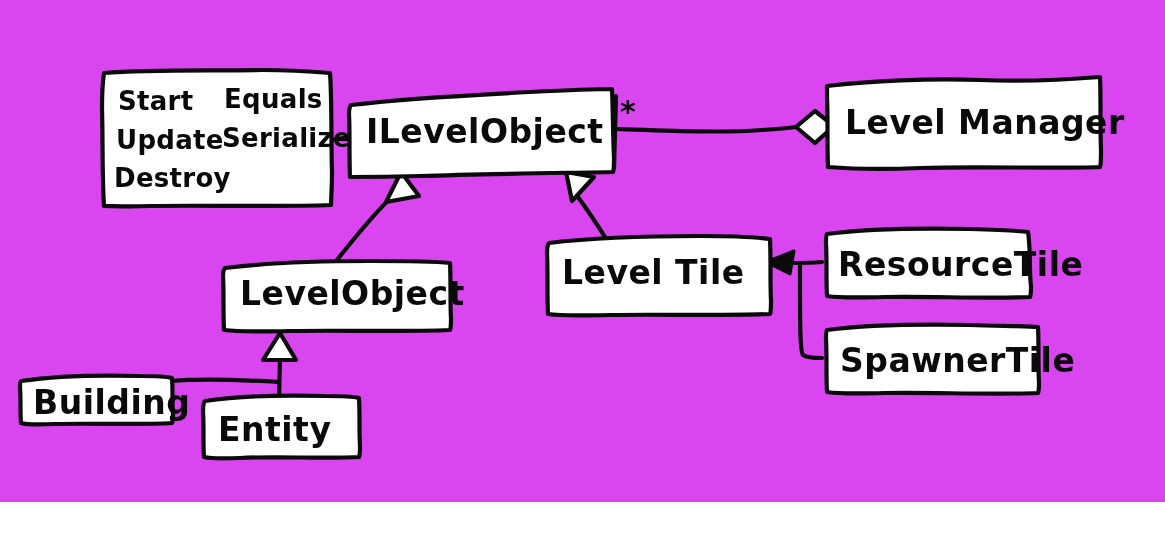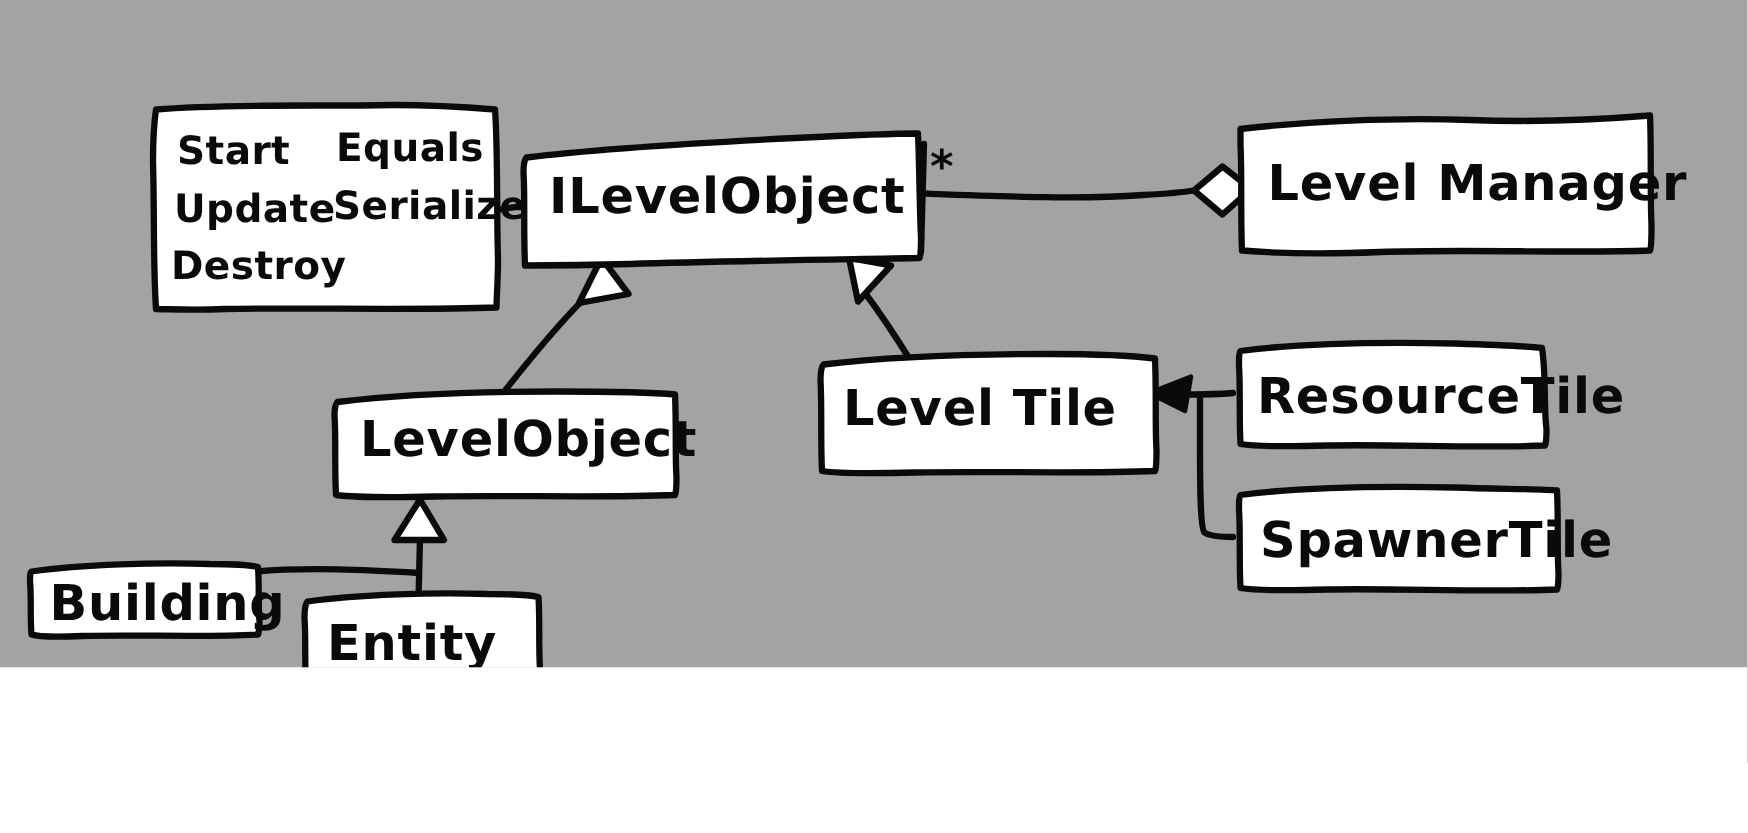--- a/index.html
+++ b/index.html
@@ -3,22 +3,22 @@
 <meta charset="utf-8">
 <style>
   html, body {
     margin: 0;
     padding: 0;
     background: #ffffff;
   }
   #canvas-wrap {
     position: relative;
     width: 1165px;
-    height: 445px;
-    background: #a3a3a3;
+    height: 502px;
+    background: #d946ef;
     overflow: hidden;
   }
   svg#diagram {
     position: absolute;
     left: 0;
     top: 0;
     width: 1165px;
     height: 555px;
     display: block;
   }

